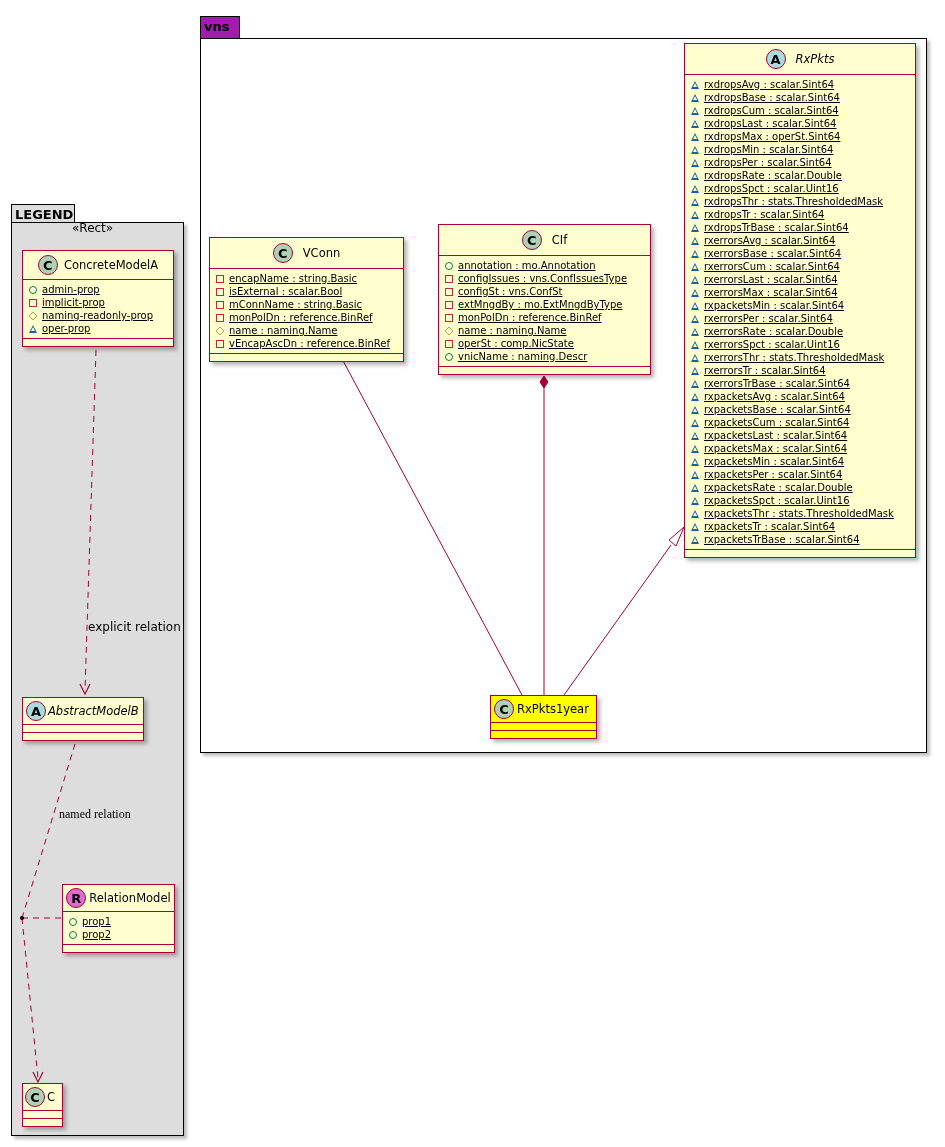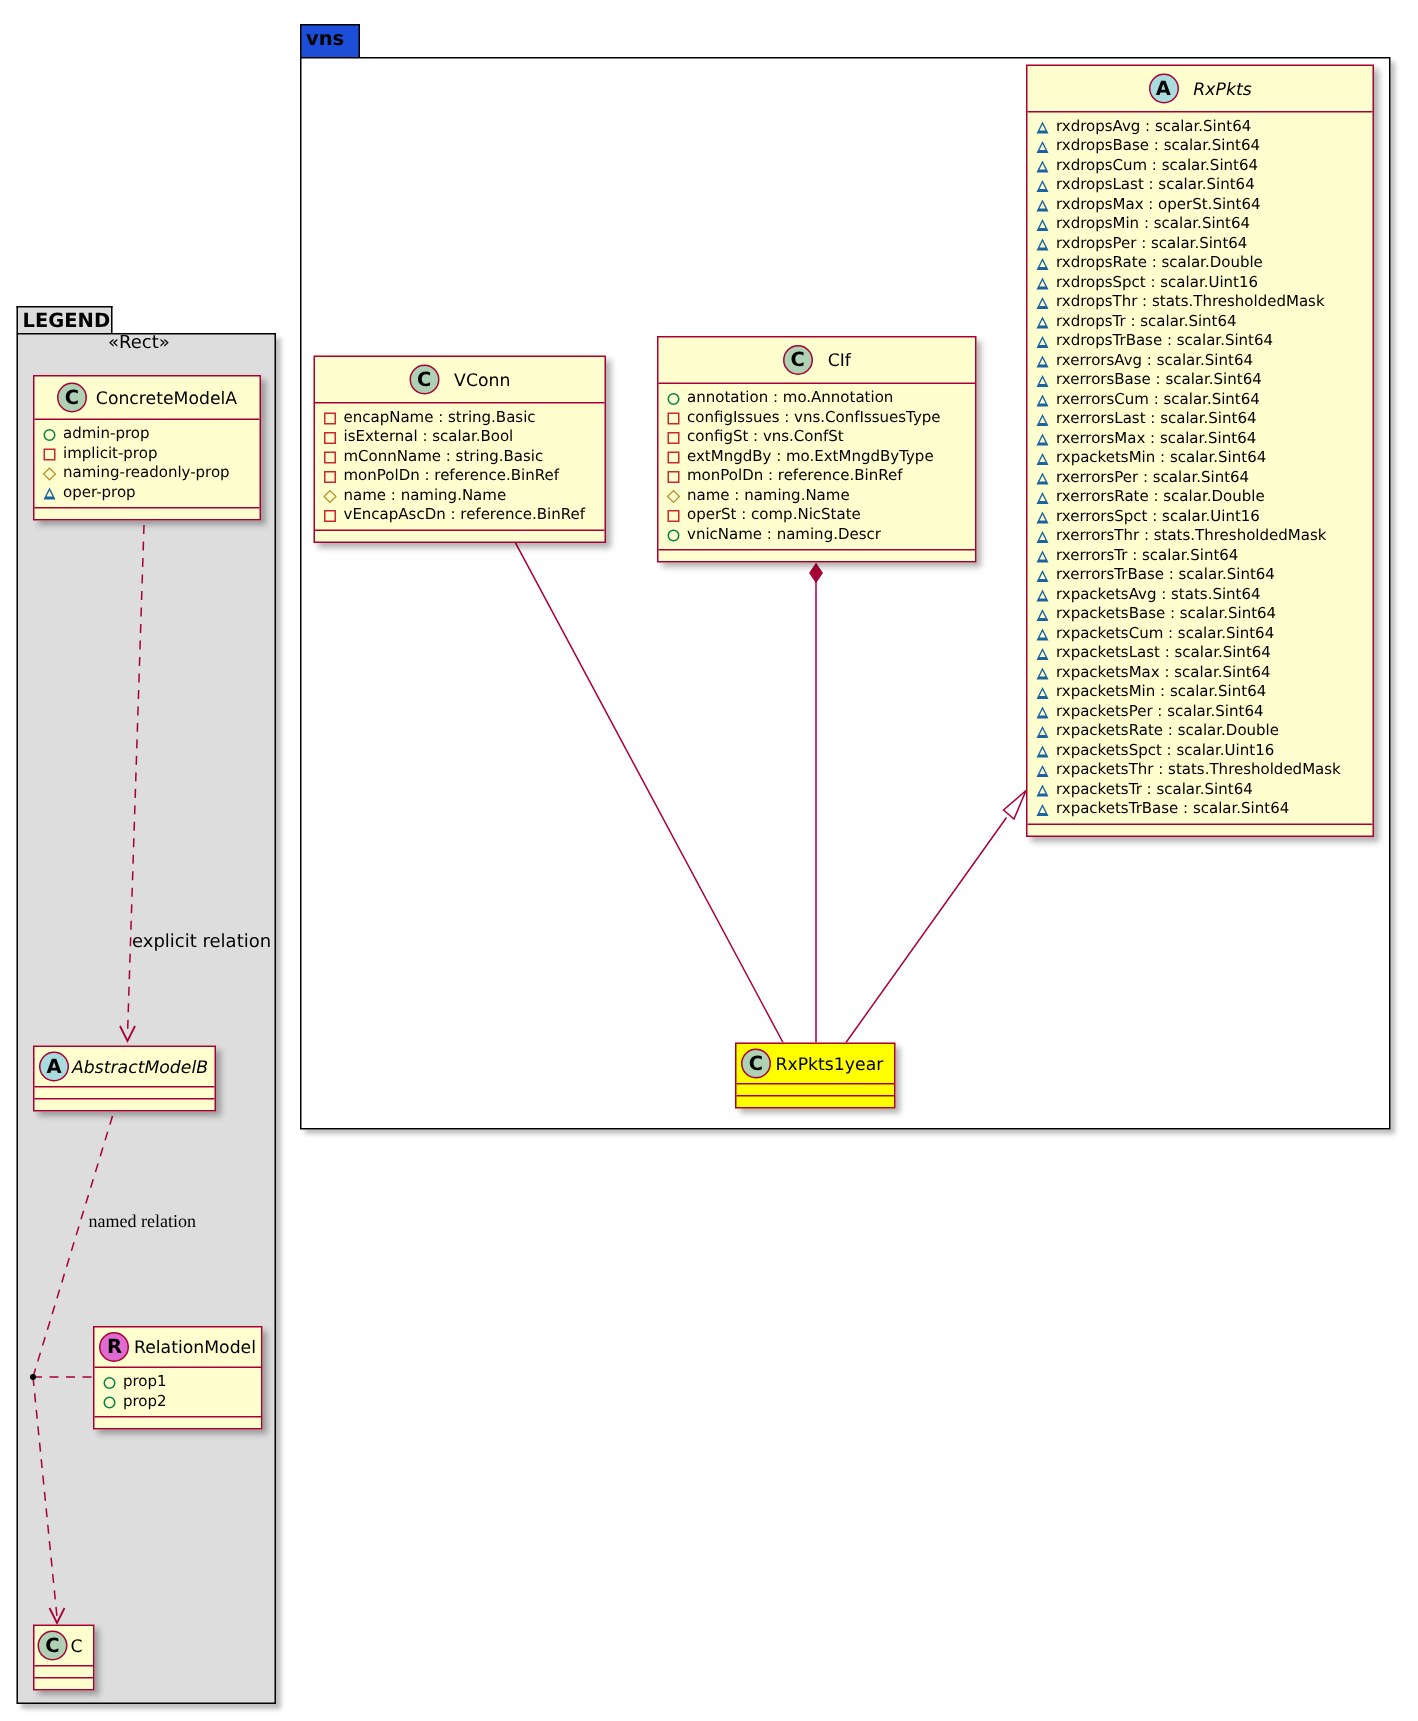--- a/index.html
+++ b/index.html
@@ -9,42 +9,42 @@
   .pkg-body{position:absolute;border:1px solid #000;box-sizing:border-box;box-shadow:3px 3px 3px rgba(0,0,0,0.25);}
   
   .cls{position:absolute;background:#FEFECE;border:1px solid #A80036;box-sizing:border-box;box-shadow:3px 3px 4px rgba(0,0,0,0.3);font-size:10.5px;}
   .cls .hdr{display:flex;align-items:center;justify-content:center;border-bottom:1px solid #A80036;padding:4px 4px;}
   .cls .circle{width:20px;height:20px;border-radius:50%;border:1px solid #A80036;display:flex;align-items:center;justify-content:center;font-weight:bold;font-size:13px;margin-right:6px;flex:0 0 auto;box-sizing:border-box;}
   .c-class{background:#ADD1B2;}
   .c-abs{background:#A9DCDF;}
   .c-rel{background:#DE6BD2;}
   .cls .title{font-size:11.5px;white-space:nowrap;}
   .cls .title.italic{font-style:italic;}
-  .cls .attrs{border-bottom:1px solid #A80036;padding:3px 6px 3px 6px;}
+  .cls .attrs{border-bottom:1px solid #A80036;padding:3px 6px 3px 6px;text-decoration:underline;}
   .cls .row{display:flex;align-items:center;height:13px;white-space:nowrap;font-size:10px;}
   .cls .vis{width:8px;height:8px;margin-right:5px;flex:0 0 auto;box-sizing:border-box;position:relative;}
   .vis.pub{border:1px solid #038048;border-radius:50%;}
   .vis.priv{border:1px solid #C82930;}
   .vis.prot{border:1px solid #B38D22;transform:rotate(45deg) scale(0.8);}
   .vis.pkg{border:none;}
   .vis.pkg::before{content:"";position:absolute;left:0;top:0;width:0;height:0;border-left:4px solid transparent;border-right:4px solid transparent;border-bottom:8px solid #1963A0;}
   .vis.pkg::after{content:"";position:absolute;left:1.5px;top:2.5px;width:0;height:0;border-left:2.5px solid transparent;border-right:2.5px solid transparent;border-bottom:4.5px solid #FEFECE;}
   .cls .empty{height:7px;}
   .stereo{position:absolute;font-size:12px;}
   .edge-label{position:absolute;font-size:12px;white-space:nowrap;text-align:right;}
   svg.edges{position:absolute;left:0;top:0;}
 </style>
 </head>
 <body>
 
 <div class="pkg-tab" style="left:11px;top:204px;height:19px;width:64px;background:#DDDDDD;">LEGEND</div>
 <div class="pkg-body" style="left:11px;top:222px;width:173px;height:914px;background:#DDDDDD;"></div>
 <div class="stereo" style="left:72px;top:221px;">«Rect»</div>
 
-<div class="pkg-tab" style="left:200px;top:16px;height:23px;width:40px;background:#1d4ed8;">vns</div>
+<div class="pkg-tab" style="left:200px;top:16px;height:23px;width:40px;background:#a21caf;">vns</div>
 <div class="pkg-body" style="left:200px;top:38px;width:727px;height:715px;background:#fff;"></div>
 
 <svg class="edges" width="945" height="1147">
 
   <line x1="96" y1="350" x2="85" y2="690" stroke="#A80036" stroke-width="1" stroke-dasharray="6,5"></line>
   <polyline points="80,684 85,694 90,684" fill="none" stroke="#A80036" stroke-width="1.2"></polyline>
 
   <line x1="75" y1="744" x2="22" y2="918" stroke="#A80036" stroke-width="1" stroke-dasharray="6,5"></line>
   <line x1="22" y1="918" x2="38" y2="1078" stroke="#A80036" stroke-width="1" stroke-dasharray="6,5"></line>
   <polyline points="33,1072 38,1082 43,1072" fill="none" stroke="#A80036" stroke-width="1.2"></polyline>
@@ -299,21 +299,21 @@
       <div class="row">
         <span class="vis pkg"></span>
         <span>rxerrorsTr : scalar.Sint64</span>
       </div>
       <div class="row">
         <span class="vis pkg"></span>
         <span>rxerrorsTrBase : scalar.Sint64</span>
       </div>
       <div class="row">
         <span class="vis pkg"></span>
-        <span>rxpacketsAvg : stats.Sint64</span>
+        <span>rxpacketsAvg : scalar.Sint64</span>
       </div>
       <div class="row">
         <span class="vis pkg"></span>
         <span>rxpacketsBase : scalar.Sint64</span>
       </div>
       <div class="row">
         <span class="vis pkg"></span>
         <span>rxpacketsCum : scalar.Sint64</span>
       </div>
       <div class="row">

